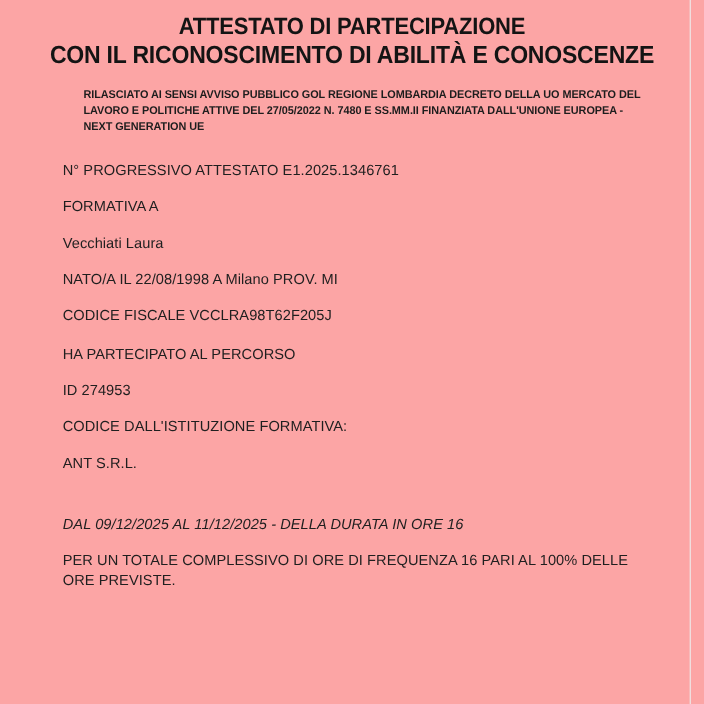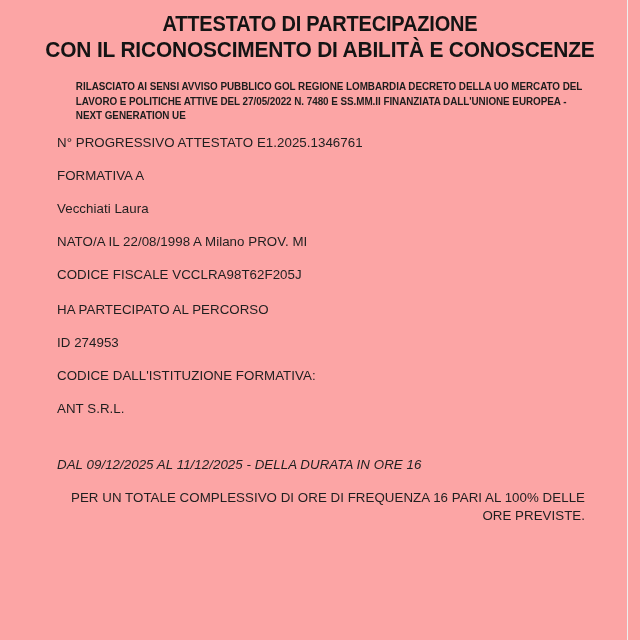--- a/index.html
+++ b/index.html
@@ -63,21 +63,21 @@
     font-size: 10.2px;
     line-height: 14.6px;
     letter-spacing: -0.05px;
     color: #1d1d1d;
     transform: scaleX(0.97);
     transform-origin: center center;
     white-space: nowrap;
   }
 
   .body-block {
-    margin-top: 10px;
+    margin-top: 22px;
     padding-left: 57px;
     padding-right: 40px;
   }
 
   .line {
     font-size: 13.3px;
     line-height: 18px;
     color: #1f1f1f;
     letter-spacing: 0.05px;
     margin-bottom: 15px;
@@ -88,21 +88,20 @@
   .line.gap-large {
     margin-top: 38px;
     font-style: italic;
   }
   .line.wrap {
     max-width: 528px;
     white-space: normal;
   }
   .line.last {
     margin-bottom: 0;
-    text-align: right;
   }
 </style>
 </head>
 <body>
 
 <div class="page">
 
   <div class="page-edge"></div>
 
   <div class="title-block">

